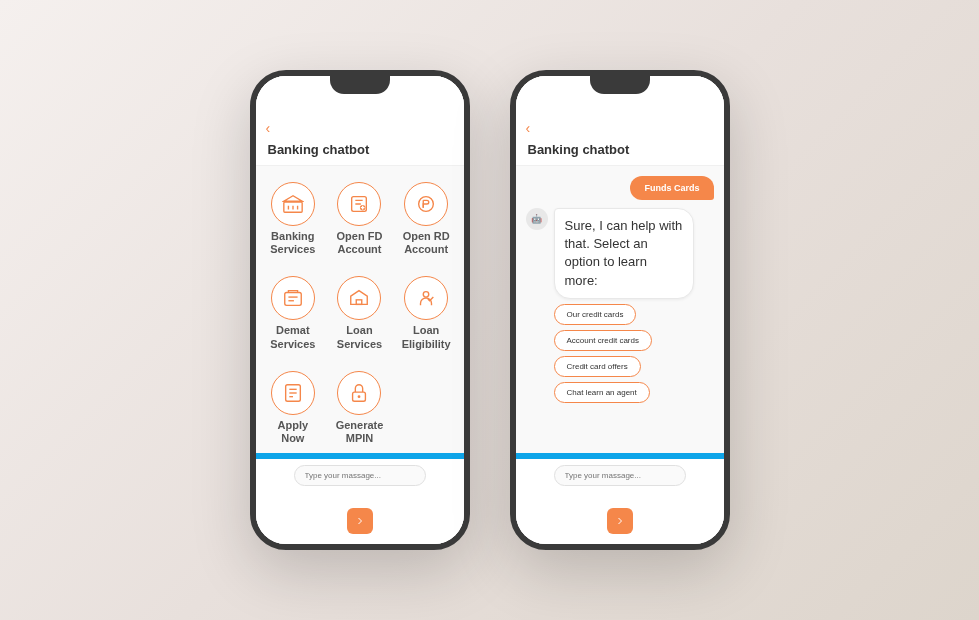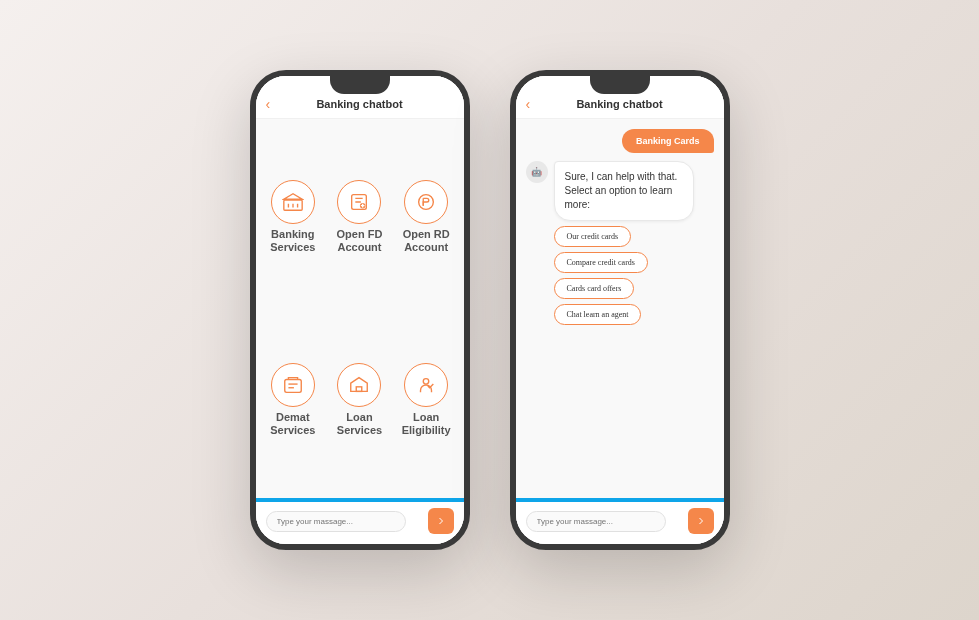--- a/index.html
+++ b/index.html
@@ -62,24 +62,24 @@
       color: #f5874a;
       font-size: 14px;
       cursor: pointer;
       position: absolute;
       left: 10px;
       top: 50%;
       transform: translateY(-50%) translateY(7px);
     }
     .header-title {
       flex: 1;
-      text-align: center;
-      font-size: 11px;
+      font-size: 13px;
       font-weight: 600;
       color: #333;
+      margin-top: 44px;
     }
     
     .menu-grid {
       display: grid;
       grid-template-columns: repeat(3, 1fr);
       gap: 4px;
       padding: 8px 6px;
       flex: 1;
       overflow: hidden;
     }
@@ -113,24 +113,25 @@
       font-size: 11px;
       color: #555;
       text-align: center;
       line-height: 1.2;
       font-weight: bold;
     }
     
     .input-bar {
       padding: 6px 10px 10px;
       background: #fff;
-      border-top: 4px solid #0ea5e9;
+      border-top: 6px solid #0ea5e9;
       display: flex;
       align-items: center;
       gap: 22px;
+      flex-direction: column;
     }
     .input-field {
       flex: 1;
       border: 1px solid #e0e0e0;
       border-radius: 20px;
       padding: 5px 10px;
       font-size: 8px;
       color: #aaa;
       background: #fafafa;
       outline: none;
@@ -200,37 +201,36 @@
     .bot-content {
       display: flex;
       flex-direction: column;
       gap: 5px;
     }
     .bot-bubble {
       background: #fff;
       border: 1px solid #e8e8e8;
       border-radius: 4px 16px 16px 16px;
       padding: 8px 10px;
-      font-size: 10px;
+      font-size: 13px;
       color: #333;
       line-height: 1.4;
       max-width: 140px;
       box-shadow: 0 1px 3px rgba(0,0,0,0.06);
     }
     .option-btn {
       background: #fff;
       border: 1.5px solid #f5874a;
       border-radius: 16px;
       padding: 5px 12px;
       font-size: 8px;
       color: #333;
       cursor: pointer;
       display: inline-block;
       width: fit-content;
-      font-family: Liberation Serif, serif;
     }
   </style>
 </head>
 <body>
 
 <div class="phones-container">
 
   <div class="phone">
     <div class="phone-notch"></div>
     <div class="phone-screen">
@@ -307,22 +307,43 @@
             <svg viewBox="0 0 24 24">
                 <circle cx="12" cy="8" r="3"></circle>
                 <path d="M6 20v-2a6 6 0 0 1 12 0v2"></path>
                 <polyline points="14,13 16,15 20,11" stroke="#f5874a"></polyline>
               </svg>
           </div>
           <span class="menu-label">Loan<br>Eligibility</span>
         </div>
 
 
-
-
+        <div class="menu-item">
+          <div class="menu-icon-circle">
+            <svg viewBox="0 0 24 24">
+                <rect x="4" y="3" width="16" height="18" rx="2"></rect>
+                <line x1="8" y1="8" x2="16" y2="8"></line>
+                <line x1="8" y1="12" x2="16" y2="12"></line>
+                <line x1="8" y1="16" x2="12" y2="16"></line>
+              </svg>
+          </div>
+          <span class="menu-label">Apply<br>Now</span>
+        </div>
+
+
+        <div class="menu-item">
+          <div class="menu-icon-circle">
+            <svg viewBox="0 0 24 24">
+                <rect x="5" y="11" width="14" height="10" rx="2"></rect>
+                <path d="M8 11V7a4 4 0 0 1 8 0v4"></path>
+                <circle cx="12" cy="16" r="1.5" fill="#f5874a" stroke="none"></circle>
+              </svg>
+          </div>
+          <span class="menu-label">Generate<br>MPIN</span>
+        </div>
 
       </div>
       <div class="input-bar">
         <input class="input-field" type="text" readonly="" placeholder="Type your massage..." style="">
         <button class="send-btn">
           <svg viewBox="0 0 24 24">
               <polyline points="9,18 15,12 9,6"></polyline>
             </svg>
         </button>
       </div>
@@ -333,30 +354,30 @@
     <div class="phone-notch"></div>
     <div class="phone-screen">
       <div class="screen-header">
         <span class="back-arrow">‹</span>
         <span class="header-title">Banking chatbot</span>
       </div>
       <div class="chat-screen">
         <div class="chat-messages">
 
           <div class="user-bubble-wrap">
-            <div class="user-bubble">Banking Cards</div>
+            <div class="user-bubble">Funds Cards</div>
           </div>
 
           <div class="bot-message-wrap">
             <div class="bot-avatar">🤖</div>
             <div class="bot-content">
               <div class="bot-bubble">Sure, I can help with that. Select an option to learn more:</div>
               <button class="option-btn">Our credit cards</button>
-              <button class="option-btn">Compare credit cards</button>
-              <button class="option-btn">Cards card offers</button>
+              <button class="option-btn">Account credit cards</button>
+              <button class="option-btn">Credit card offers</button>
               <button class="option-btn">Chat learn an agent</button>
             </div>
           </div>
 
         </div>
         <div class="input-bar">
           <input class="input-field" type="text" readonly="" placeholder="Type your massage..." style="">
           <button class="send-btn">
             <svg viewBox="0 0 24 24">
                 <polyline points="9,18 15,12 9,6"></polyline>

